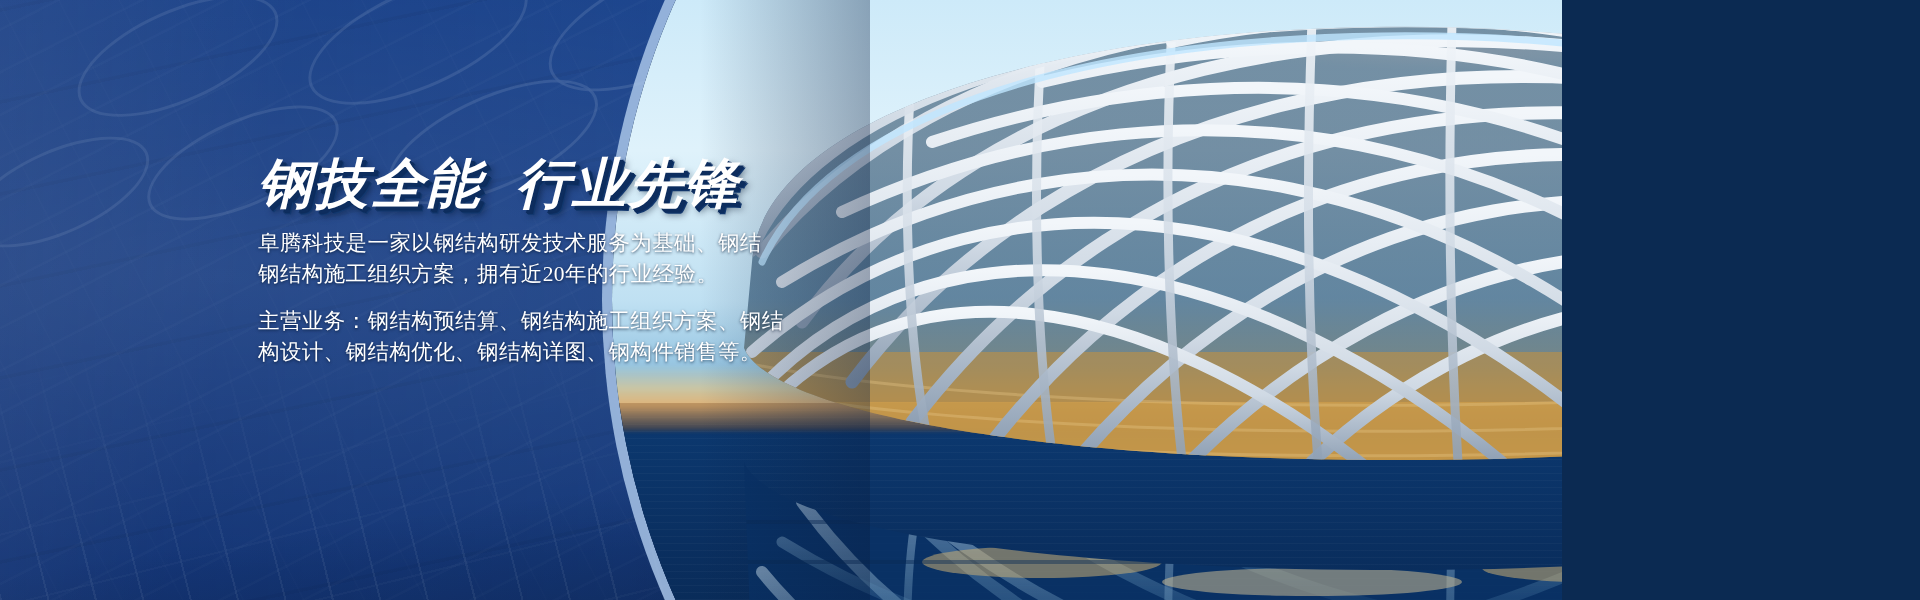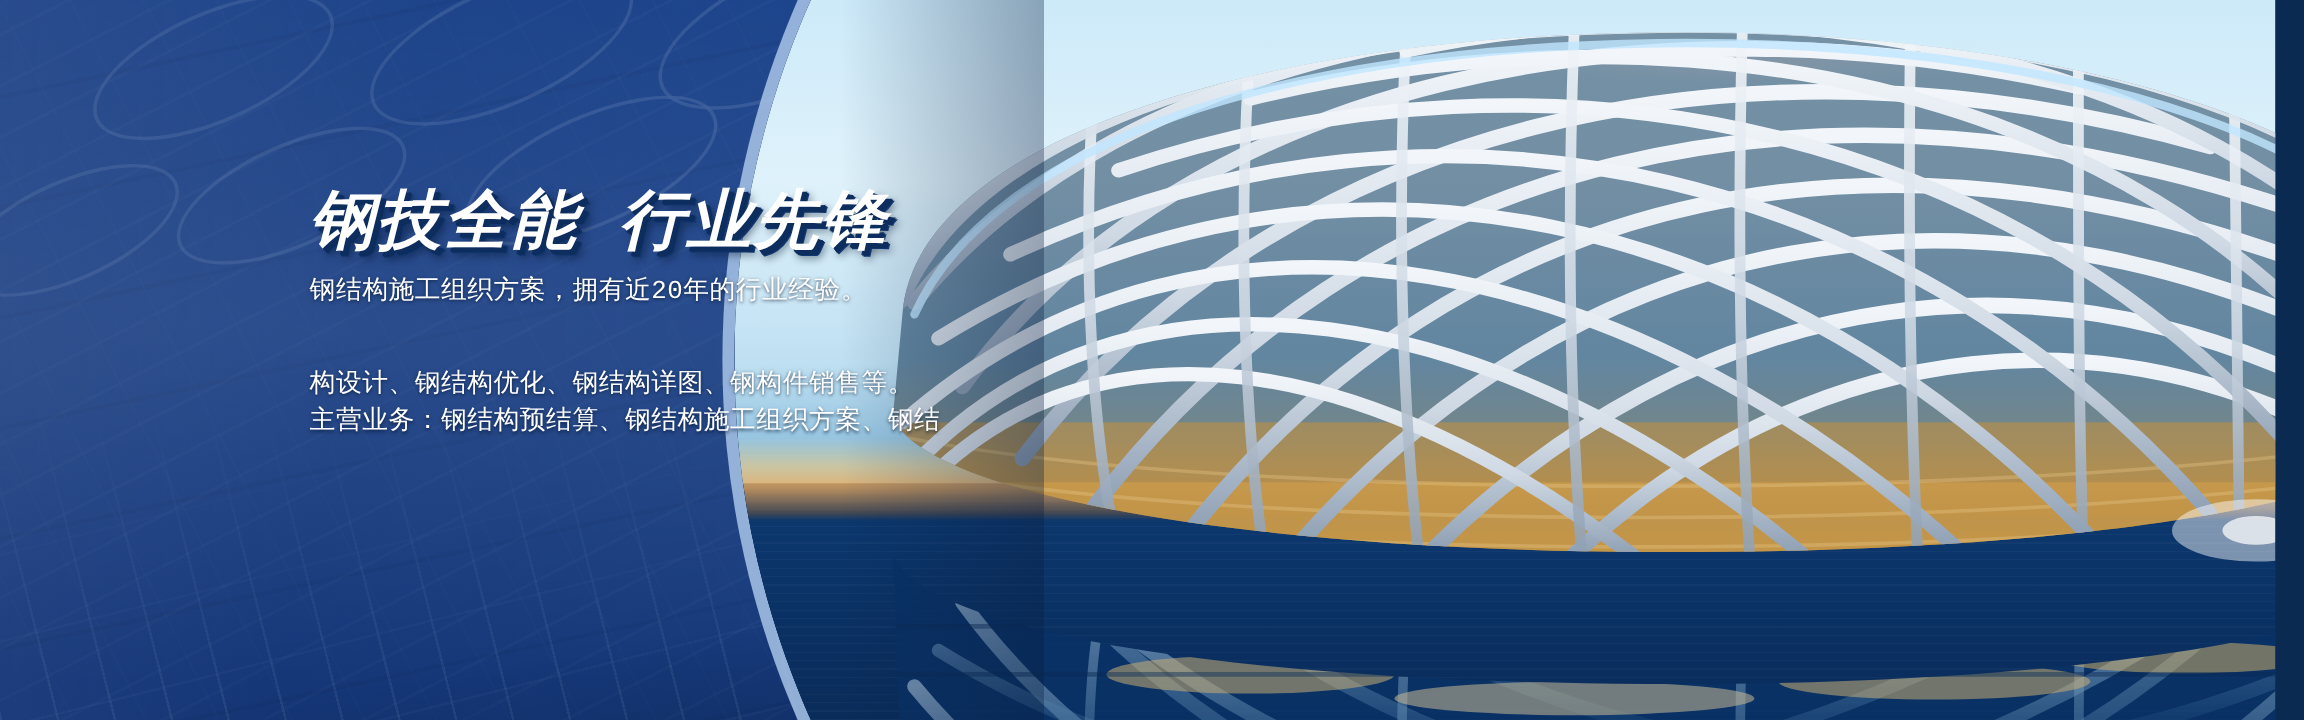--- a/index.html
+++ b/index.html
@@ -1,21 +1,21 @@
 <!DOCTYPE html>
 <html><head>
 <meta charset="utf-8">
 <title>Banner</title>
 <style>
   html,body{margin:0;padding:0;background:#0b2a52;}
   #banner{
     position:relative;
-    width:1896px;height:600px;
+    width:1562px;height:600px;
     overflow:hidden;
-    font-family:Liberation Mono, monospace;
+    font-family:Liberation Serif, serif;
     background:#1f4e96;
   }
 
   
   .bg-base{
     position:absolute;inset:0;
     background:
       linear-gradient(160deg,#2d5fa8 0%,#24529a 35%,#1d4789 65%,#16396f 100%);
   }
   .bg-texture{
@@ -311,22 +311,23 @@
     </div>
   </div>
 
   <div class="content">
 
     <div class="headline">
       <span>钢技全能</span><span class="gap"></span><span>行业先锋</span>
     </div>
 
     <div class="para p1">
+      <div>阜腾科技是一家以钢结构研发技术服务为基础、钢结</div>
       <div>钢结构施工组织方案，拥有近20年的行业经验。</div>
     </div>
 
     <div class="para p2">
+      <div>主营业务：钢结构预结算、钢结构施工组织方案、钢结</div>
       <div>构设计、钢结构优化、钢结构详图、钢构件销售等。</div>
-      <div>主营业务：钢结构预结算、钢结构施工组织方案、钢结</div>
     </div>
 
   </div>
 </div>
 
 </body></html>

